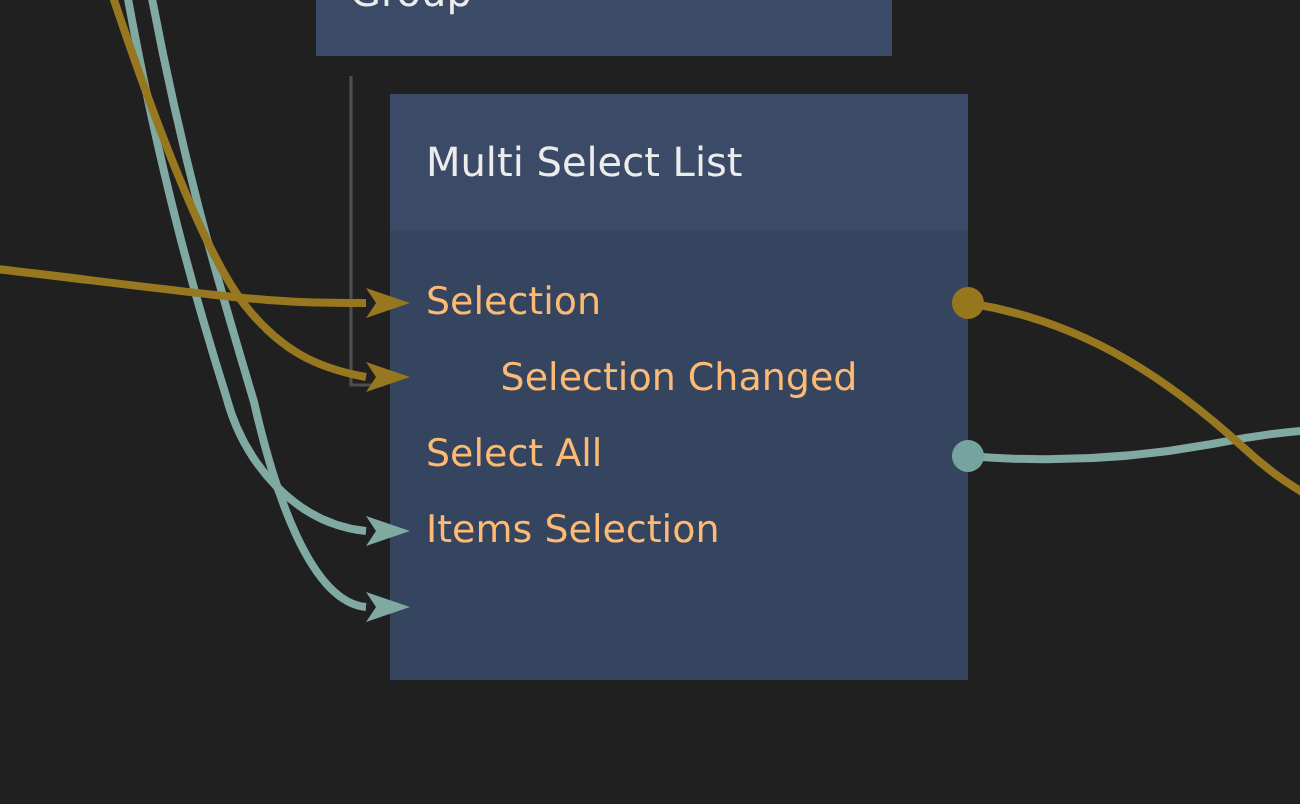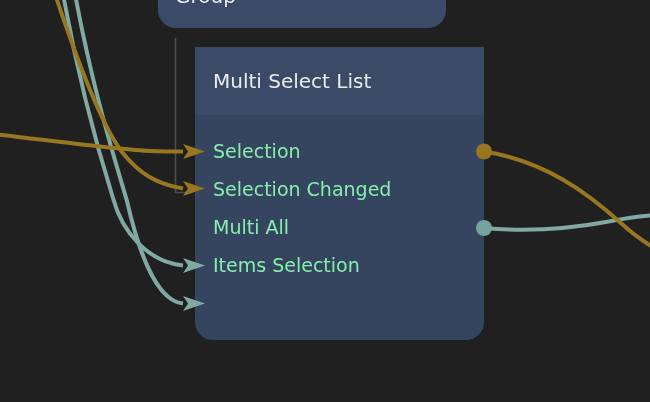--- a/index.html
+++ b/index.html
@@ -1,20 +1,20 @@
 <!DOCTYPE html>
 <html><head>
 <meta charset="utf-8">
 <style>
   html,body{margin:0;padding:0;background:#202020;}
   .canvas{
     position:relative;width:650px;height:402px;overflow:hidden;
     background:#202020;font-family:"DejaVu Sans",sans-serif;
   }
-  .node{position:absolute;box-sizing:border-box;border-radius:18px;}
+  .node{position:absolute;box-sizing:border-box;}
   
   .group-node{
     left:158px;top:-42px;width:288px;height:70px;
     background:#3b4a66;
   }
   .group-title{
     position:absolute;left:17px;top:26px;
     font-size:20px;color:#ececec;white-space:nowrap;
   }
   
@@ -29,24 +29,24 @@
   .msl-title{
     position:absolute;left:18px;top:0;line-height:68px;
     font-size:20px;color:#ececec;white-space:nowrap;
   }
   .msl-body{
     position:absolute;left:0;top:68px;width:100%;padding-top:17px;
     box-sizing:border-box;
   }
   .port-row{
     height:38px;line-height:38px;padding:0 18px;
-    font-size:19px;color:#86efac;white-space:nowrap;
+    font-size:19px;color:#fdba74;white-space:nowrap;
   }
   .row-left{text-align:left;}
-  .row-right{text-align:left;}
+  .row-right{text-align:center;}
   svg.overlay{position:absolute;left:0;top:0;}
 </style>
 </head>
 <body>
 
 <div class="canvas">
 
   <div class="node group-node">
     <span class="group-title">Group</span>
   </div>
@@ -56,21 +56,21 @@
       <span class="msl-title">Multi Select List</span>
     </div>
     <div class="msl-body">
       <div class="port-row row-left">
         <span>Selection</span>
       </div>
       <div class="port-row row-right">
         <span>Selection Changed</span>
       </div>
       <div class="port-row row-left">
-        <span>Multi All</span>
+        <span>Select All</span>
       </div>
       <div class="port-row row-left">
         <span>Items Selection</span>
       </div>
     </div>
   </div>
 
   <svg class="overlay" width="650" height="402" viewBox="0 0 650 402">
 
     <polyline points="175.5,38 175.5,192.5 192,192.5" fill="none" stroke-width="1.6" stroke="#4c4e52"></polyline>

